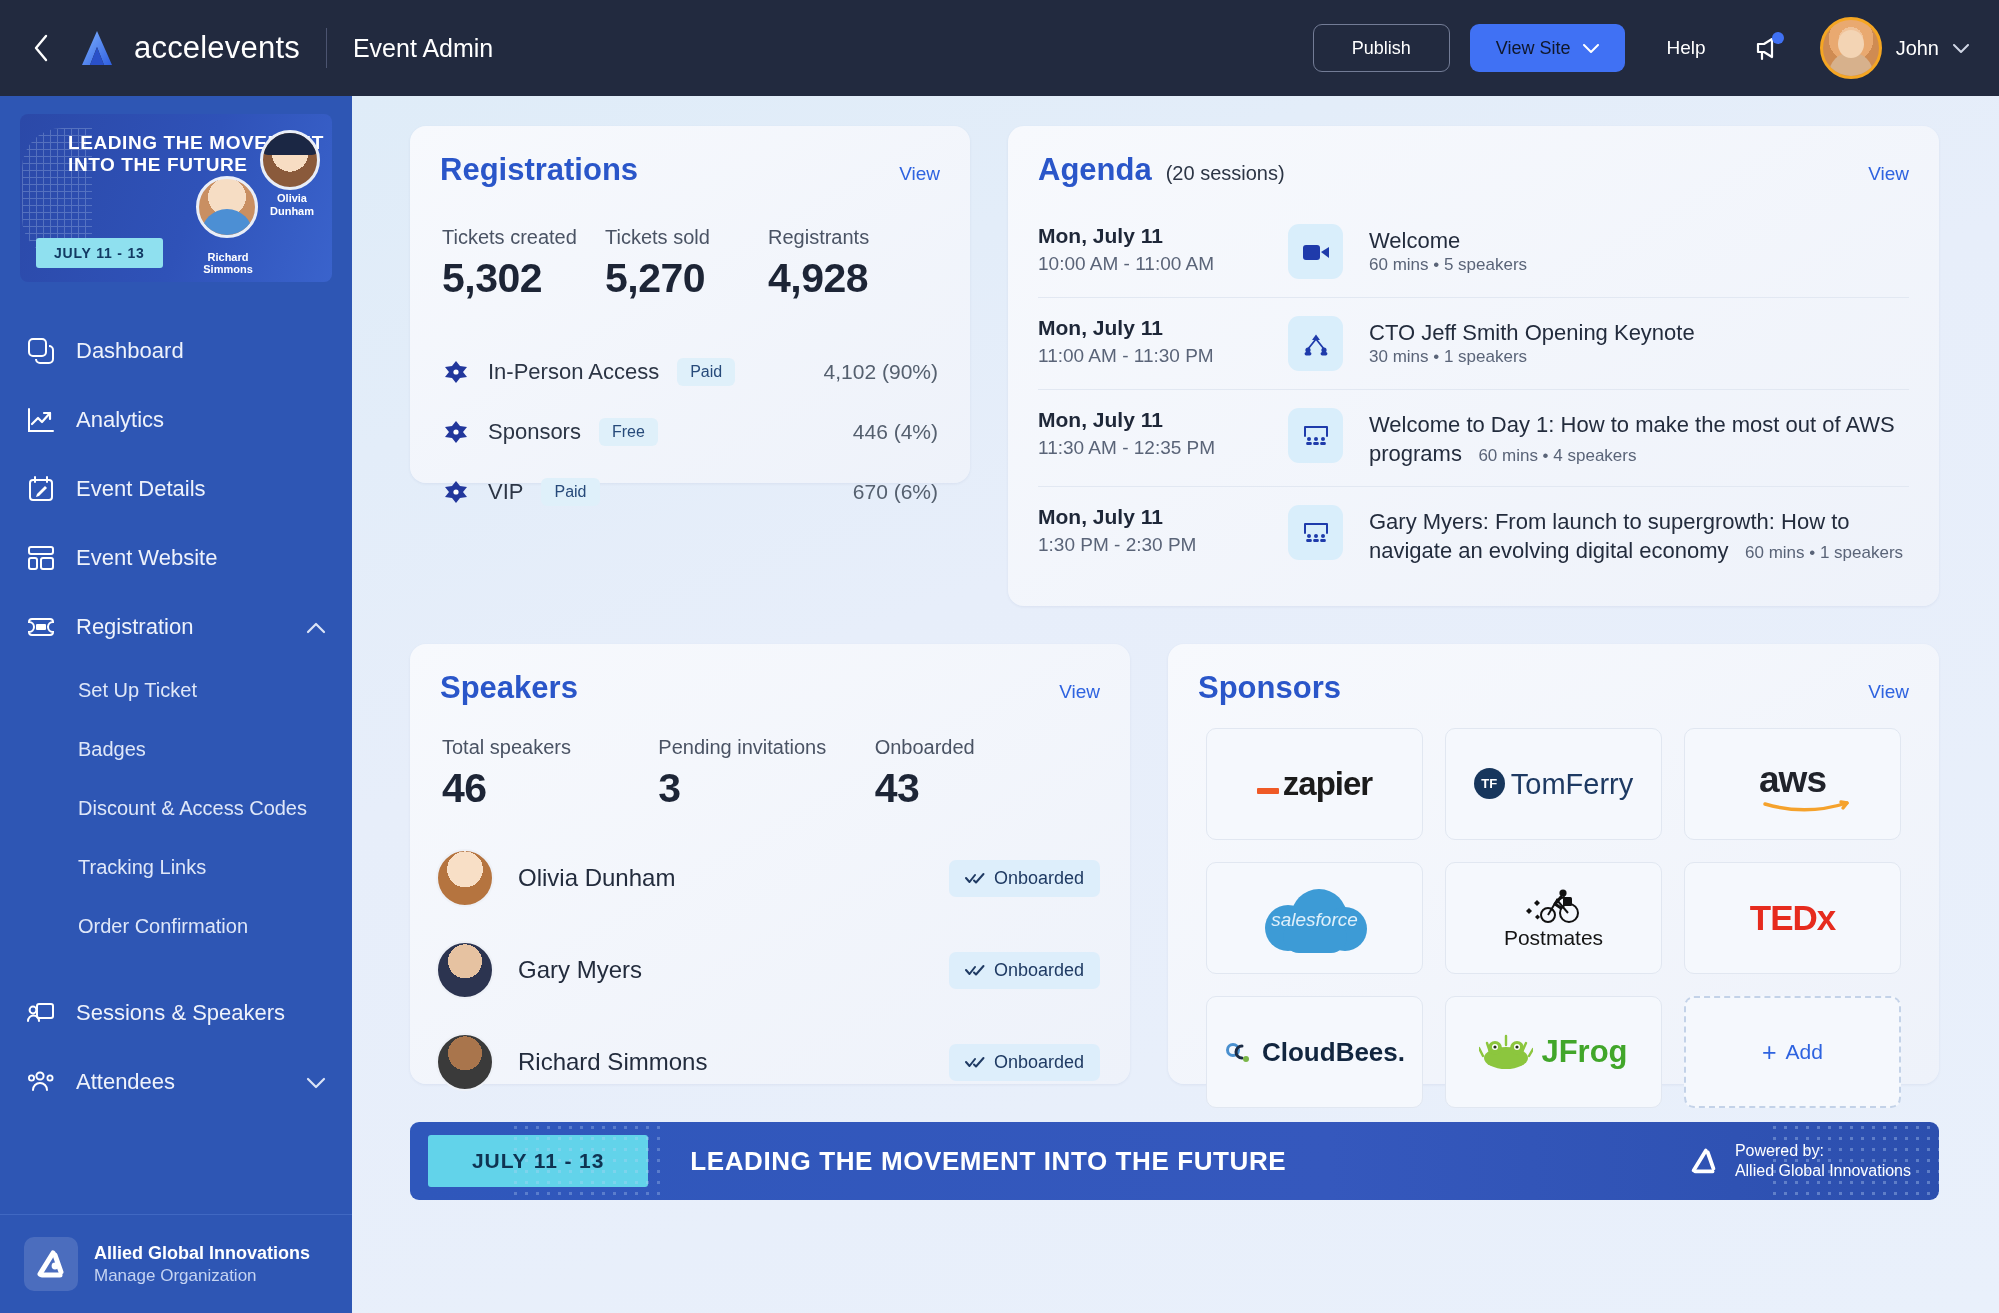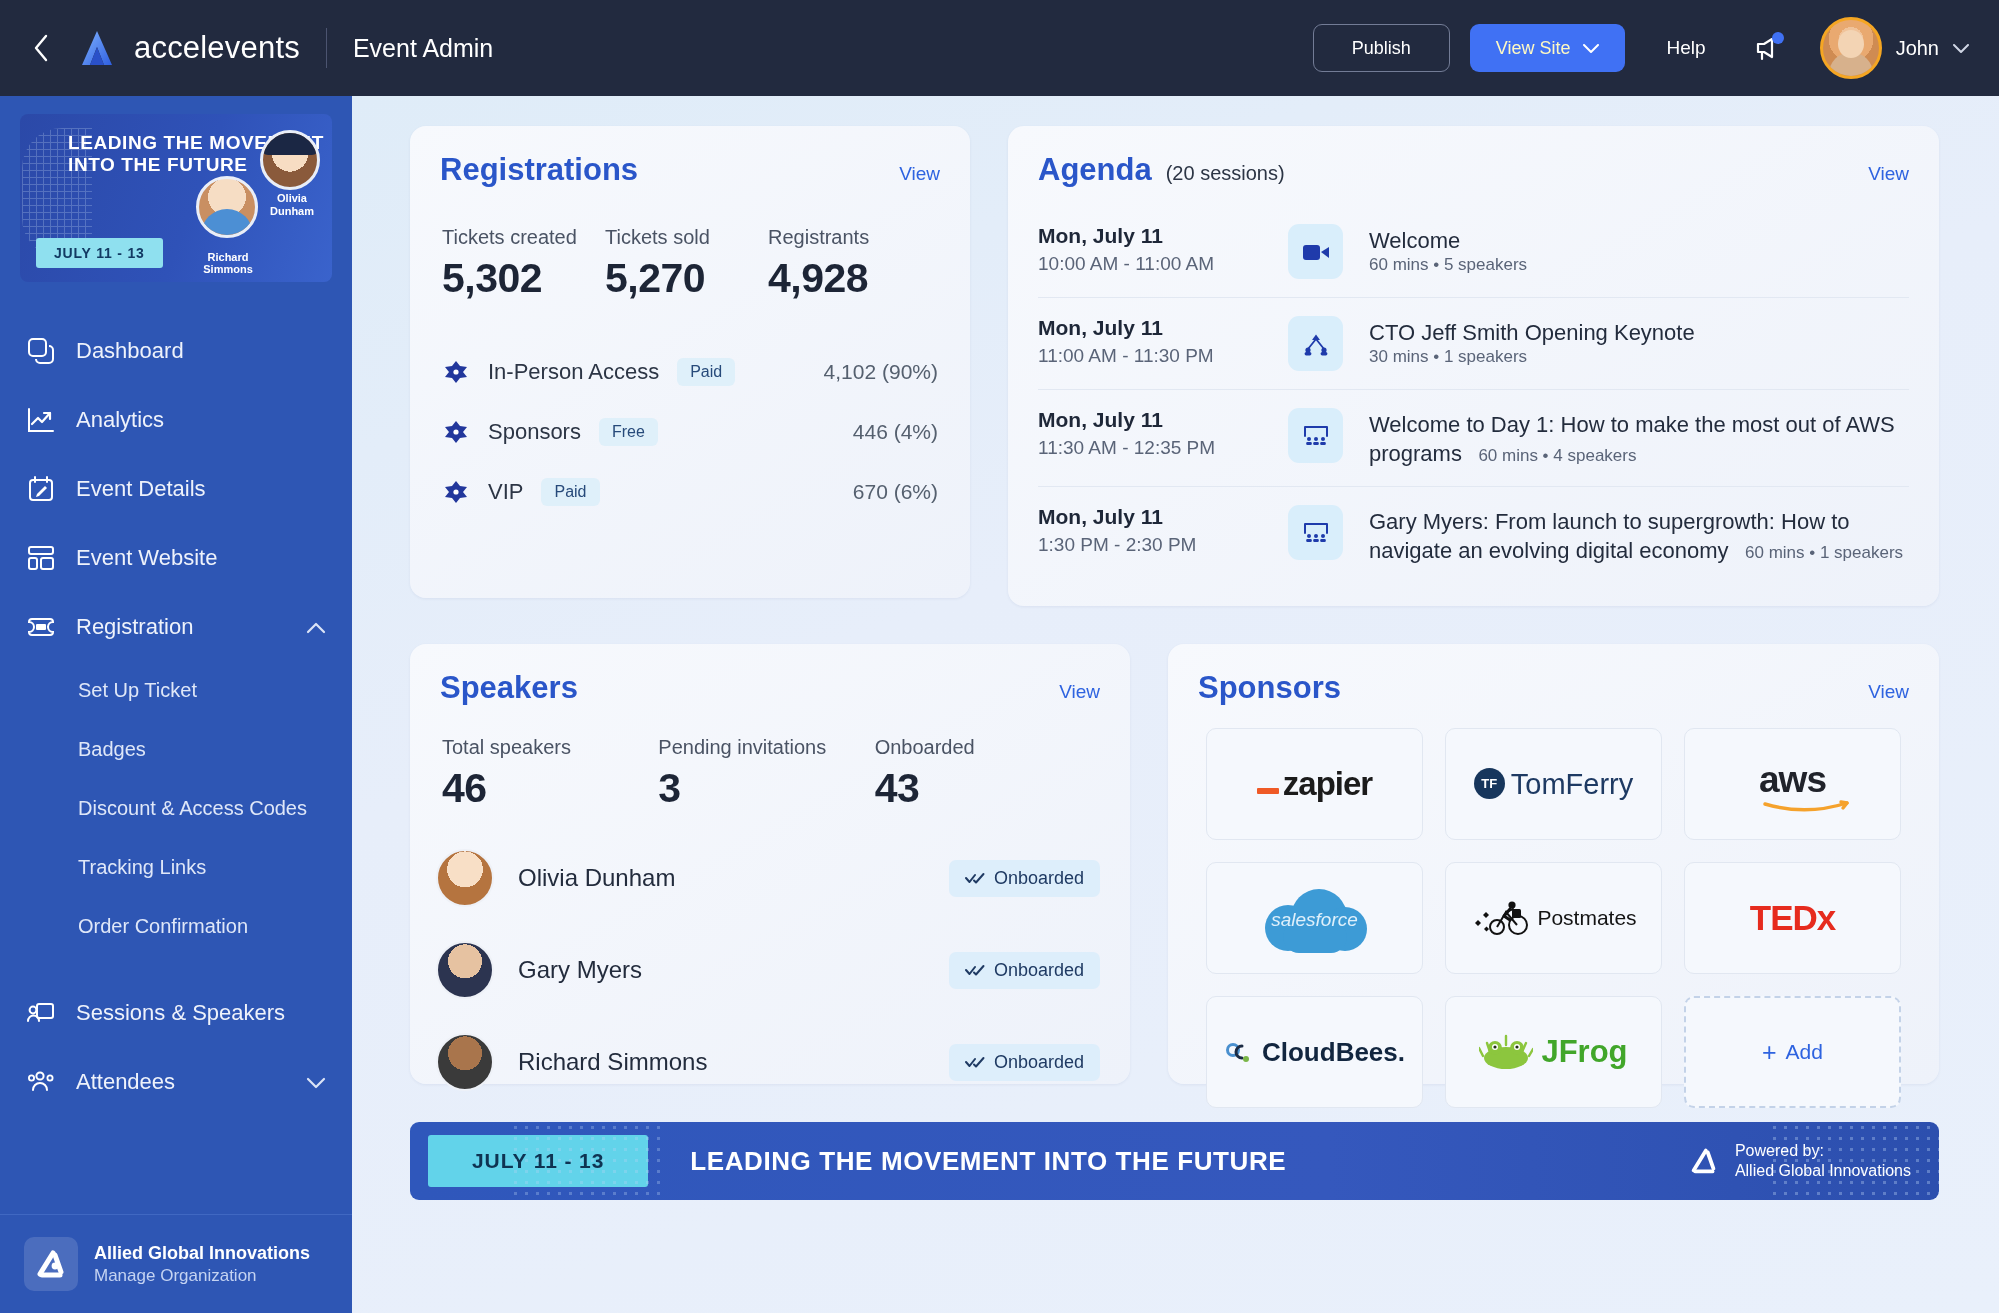--- a/index.html
+++ b/index.html
@@ -23,21 +23,21 @@
   .brand-name { color: #fff; font-size: 31px; letter-spacing: .2px; }
   .divider-v { width: 1px; height: 40px; background: #4c5470; margin: 0 26px; }
   .page-title { color: #fff; font-size: 25px; }
   .spacer { flex: 1; }
   .btn-publish {
     border: 1px solid #737c96; background: transparent; color: #fff;
     border-radius: 9px; padding: 0 38px; height: 48px; font-size: 18px; cursor:pointer;
     font-family: inherit;
   }
   .btn-viewsite {
-    background: #4071f4; border: none; color: #fef9c3; border-radius: 9px;
+    background: #4071f4; border: none; color: #0f172a; border-radius: 9px;
     padding: 0 26px; height: 48px; font-size: 18px; margin-left: 20px;
     display:flex; align-items:center; gap:12px; cursor:pointer; font-family: inherit;
   }
   .help-link { color: #fff; font-size: 19px; margin-left: 42px; cursor:pointer; }
   .megaphone { margin-left: 46px; position: relative; cursor:pointer; width:34px; height:34px;
     display:flex; align-items:center; justify-content:center; }
   .megaphone .dot { position:absolute; right:2px; top:1px; width:12px; height:12px; border-radius:50%; background:#4071f4; }
   .avatar-wrap { margin-left: 34px; display:flex; align-items:center; gap:14px; cursor:pointer; }
   .avatar {
     width: 62px; height: 62px; border-radius: 50%; border: 3px solid #f5a623;
@@ -104,21 +104,21 @@
     padding: 30px 60px 0 58px; overflow: hidden; position:relative; }
   .row { display:flex; gap: 38px; }
   .card { background: linear-gradient(150deg,#f7f9fd 0%, #eef2fa 100%); border-radius: 16px;
     box-shadow: 0 1px 3px rgba(40,60,110,.07); }
   .card-head { display:flex; align-items:baseline; padding: 26px 30px 0 30px; }
   .card-title { color:#2a56c9; font-size: 31px; font-weight: bold; }
   .card-sub { color:#2c3545; font-size: 20px; margin-left: 14px; }
   .view-link { margin-left:auto; color:#2e63e0; font-size: 19px; cursor:pointer; }
 
   
-  .reg-card { width: 560px; flex: 0 0 560px; height: 472px; }
+  .reg-card { width: 560px; flex: 0 0 560px; height: 357px; }
   .stats { display:flex; padding: 38px 39px 0 32px; }
   .stat { flex: 1; }
   .stat-label { color:#4a5364; font-size: 20px; margin-bottom: 6px; white-space:nowrap;}
   .stat-value { color:#1d2536; font-size: 41px; font-weight: bold; letter-spacing:-.5px;}
   .ticket-rows { margin-top: 40px; padding: 0 32px; }
   .ticket-row { display:flex; align-items:center; height: 60px; gap: 18px; }
   .tkt-ico { width: 28px; height: 28px; flex:0 0 28px; }
   .tkt-name { color:#2c3545; font-size: 22px; }
   .pill { background:#dff0fa; color:#274a7a; font-size: 16px; padding: 5px 13px; border-radius:6px; }
   .tkt-count { margin-left:auto; color:#55606f; font-size: 21px; }
@@ -603,21 +603,21 @@
               <span style="position:relative;width:128px;height:74px;display:inline-block;">
                 <span style="position:absolute;left:14px;top:24px;width:46px;height:46px;border-radius:50%;background:#3d9bd6;"></span>
                 <span style="position:absolute;left:40px;top:8px;width:56px;height:56px;border-radius:50%;background:#3d9bd6;"></span>
                 <span style="position:absolute;left:72px;top:26px;width:44px;height:44px;border-radius:50%;background:#3d9bd6;"></span>
                 <span style="position:absolute;left:32px;top:40px;width:64px;height:32px;border-radius:18px;background:#3d9bd6;"></span>
                 <span style="position:absolute;left:0;top:28px;width:128px;text-align:center;color:#dff0fb;font-size:19px;font-style:italic;z-index:2;">salesforce</span>
               </span>
             </div>
 
             <div class="sp-cell">
-              <span style="display:flex;flex-direction:row;align-items:center;gap:1px;">
+              <span style="display:flex;flex-direction:column;align-items:center;gap:1px;">
                 <svg width="66" height="38" viewBox="0 0 66 38">
                   <circle cx="48" cy="26" r="9" fill="none" stroke="#111" stroke-width="2"></circle>
                   <circle cx="27" cy="28" r="7" fill="none" stroke="#111" stroke-width="2"></circle>
                   <path d="M27 28 L36 13 L47 26" stroke="#111" stroke-width="2" fill="none"></path>
                   <path d="M36 13 L43 10" stroke="#111" stroke-width="2" stroke-linecap="round"></path>
                   <circle cx="42" cy="6" r="3.6" fill="#111"></circle>
                   <path d="M40 10 L34 17 L40 21" stroke="#111" stroke-width="3" fill="none" stroke-linecap="round" stroke-linejoin="round"></path>
                   <rect x="42" y="10" width="9" height="9" rx="1.5" fill="#111"></rect>
                   <path d="M5 24 L8 21 L11 24 L8 27 Z" fill="#111"></path>
                   <path d="M13 16 L16 13 L19 16 L16 19 Z" fill="#111"></path>

